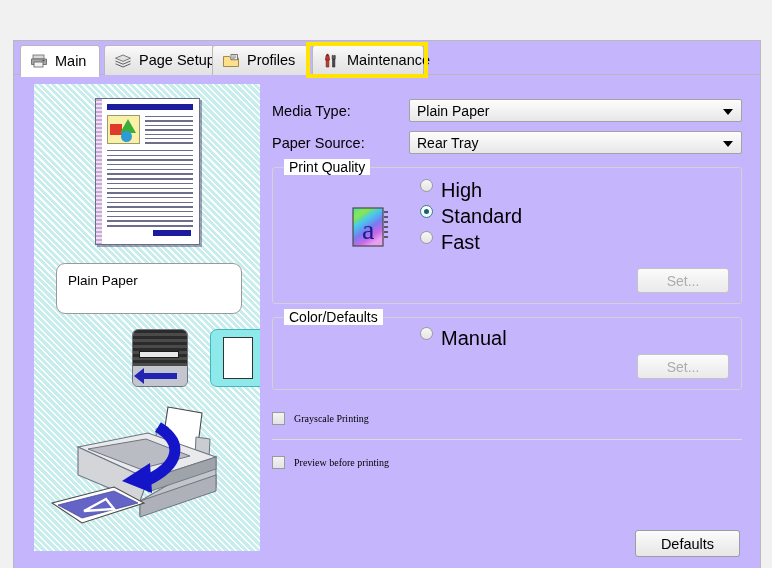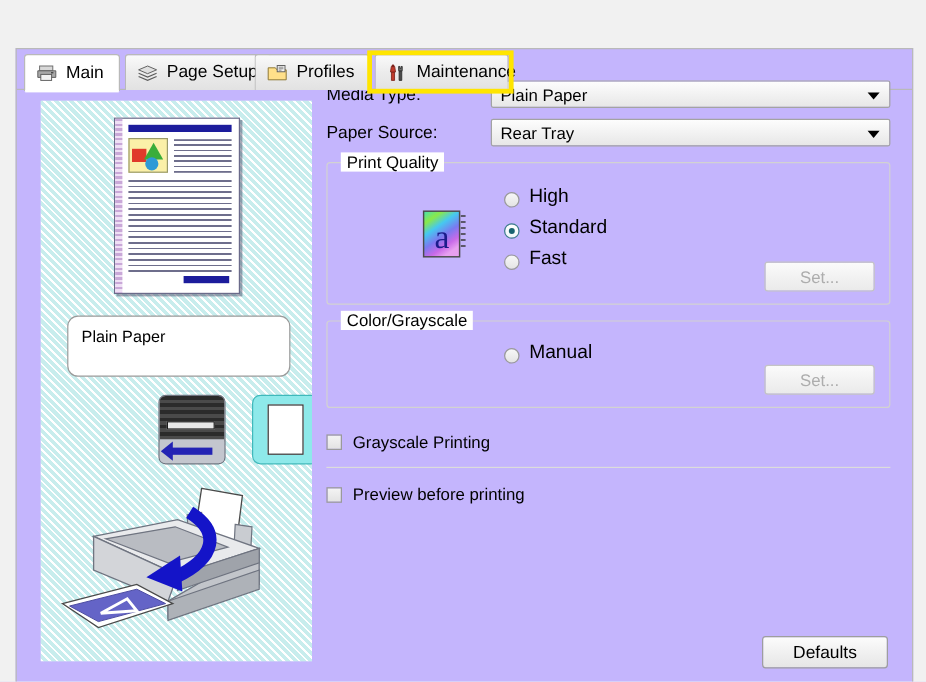--- a/index.html
+++ b/index.html
@@ -229,21 +229,21 @@
   .page-icon .sheet {
     width: 30px; height: 42px;
     background: #fff; border: 1px solid #333;
     box-sizing: border-box;
   }
 
   
   .printer-art { position: absolute; left: 6px; top: 315px; width: 214px; height: 148px; }
 
   
-  .controls { position: absolute; left: 258px; top: 26px; width: 470px; }
+  .controls { position: absolute; left: 258px; top: 58px; width: 470px; }
 
   .row { display: flex; align-items: center; margin-bottom: 9px; }
   .row-label {
     width: 137px; flex: 0 0 auto;
     font-size: 14.5px; color: #000;
   }
   .combo {
     position: relative;
     flex: 1 1 auto; height: 23px;
     background: linear-gradient(to bottom, #fdfdfd 0%, #f2f2f2 50%, #e7e7e7 100%);
@@ -270,30 +270,30 @@
     margin-top: 13px;
     box-sizing: border-box;
   }
   .group-title {
     position: absolute;
     left: 11px; top: -9px;
     background: #ffffff;
     padding: 0 5px;
     font-size: 14px; color: #000;
   }
-  .group.quality { height: 119px; }
+  .group.quality { height: 137px; }
   .group.color   { height: 73px; }
 
   .quality-icon { position: absolute; left: 78px; top: 38px; width: 40px; height: 44px; }
 
   .radio-col { position: absolute; left: 147px; top: 11px; }
   .radio-row {
-    display: flex; align-items: flex-end;
+    display: flex; align-items: flex-start;
     height: 26px;
-    font-size: 16px; color: #000;
+    font-size: 20px; color: #000;
   }
   .radio {
     width: 13px; height: 13px; border-radius: 50%;
     background: linear-gradient(to bottom, #f7f7f7, #e4e4e4);
     border: 1px solid #9a9a9a;
     margin-right: 8px;
     flex: 0 0 auto;
     position: relative;
     box-sizing: border-box;
   }
@@ -314,22 +314,23 @@
     box-sizing: border-box;
     font-size: 14px; color: #adadad;
     display: flex; align-items: center; justify-content: center; text-align: center;
   }
   .group.quality .set-btn { bottom: 10px; }
   .group.color   .set-btn { bottom: 10px; }
 
   
   .checkrow {
     display: flex; align-items: center;
-    font-size: 14px; color: #000;
+    font-size: 10px; color: #000;
     height: 24px;
+    font-family: Liberation Serif, serif;
   }
   .checkbox {
     width: 13px; height: 13px;
     background: linear-gradient(to bottom, #f4f4f4, #e3e3e3);
     border: 1px solid #9a9a9a;
     margin-right: 9px;
     flex: 0 0 auto;
     box-sizing: border-box;
   }
   .cb-wrap-1 { margin-top: 16px; }
@@ -505,21 +506,21 @@
           <div class="radio-row">
             <span class="radio"></span>
             <span>Fast</span>
           </div>
         </div>
 
         <div class="set-btn">Set...</div>
       </div>
 
       <div class="group color">
-        <div class="group-title">Color/Grayscale</div>
+        <div class="group-title">Color/Defaults</div>
 
         <div class="radio-col" style="top:9px;">
           <div class="radio-row">
             <span class="radio"></span>
             <span>Manual</span>
           </div>
         </div>
 
         <div class="set-btn">Set...</div>
       </div>

